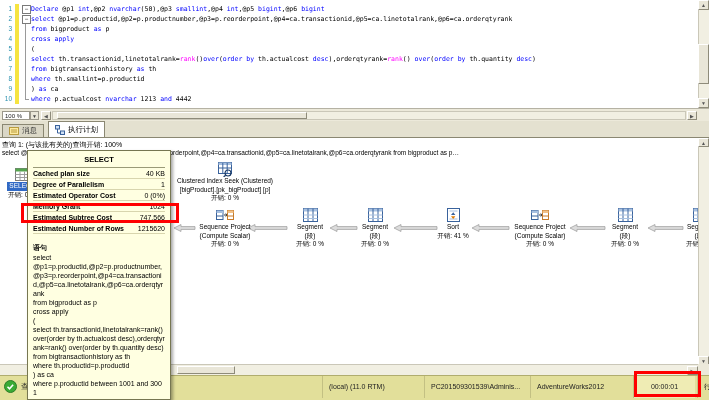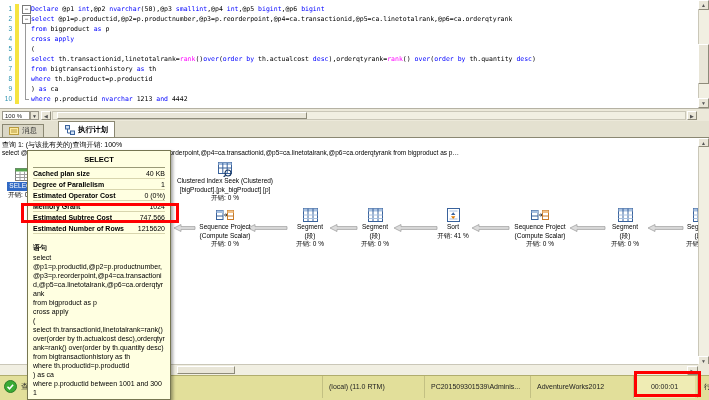--- a/index.html
+++ b/index.html
@@ -80,23 +80,23 @@
 
   <div class="editor">
     <div id="code-lines">
         <div class="line"><span class="lno">1</span><span class="chg"></span><span class="fold m"></span><span class="code"><span class="k">Declare </span><span class="p">@p1 </span><span class="k">int</span><span class="p">,@p2 </span><span class="k">nvarchar</span><span class="p">(50),@p3 </span><span class="k">smallint</span><span class="p">,@p4 </span><span class="k">int</span><span class="p">,@p5 </span><span class="k">bigint</span><span class="p">,@p6 </span><span class="k">bigint</span></span></div>
         <div class="line"><span class="lno">2</span><span class="chg"></span><span class="fold m"></span><span class="code"><span class="k">select </span><span class="p">@p1=p.productid,@p2=p.productnumber,@p3=p.reorderpoint,@p4=ca.transactionid,@p5=ca.linetotalrank,@p6=ca.orderqtyrank</span></span></div>
         <div class="line"><span class="lno">3</span><span class="chg"></span><span class="fold l"></span><span class="code"><span class="k">from </span><span class="p">bigproduct </span><span class="k">as </span><span class="p">p</span></span></div>
         <div class="line"><span class="lno">4</span><span class="chg"></span><span class="fold l"></span><span class="code"><span class="k">cross apply</span></span></div>
         <div class="line"><span class="lno">5</span><span class="chg"></span><span class="fold l"></span><span class="code"><span class="p">(</span></span></div>
         <div class="line"><span class="lno">6</span><span class="chg"></span><span class="fold l"></span><span class="code"><span class="k">select </span><span class="p">th.transactionid,linetotalrank=</span><span class="f">rank</span><span class="p">()</span><span class="k">over</span><span class="p">(</span><span class="k">order by </span><span class="p">th.actualcost </span><span class="k">desc</span><span class="p">),orderqtyrank=</span><span class="f">rank</span><span class="p">() </span><span class="k">over</span><span class="p">(</span><span class="k">order by </span><span class="p">th.quantity </span><span class="k">desc</span><span class="p">)</span></span></div>
         <div class="line"><span class="lno">7</span><span class="chg"></span><span class="fold l"></span><span class="code"><span class="k">from </span><span class="p">bigtransactionhistory </span><span class="k">as </span><span class="p">th</span></span></div>
-        <div class="line"><span class="lno">8</span><span class="chg"></span><span class="fold l"></span><span class="code"><span class="k">where </span><span class="p">th.bigProduct=p.productid</span></span></div>
+        <div class="line"><span class="lno">8</span><span class="chg"></span><span class="fold l"></span><span class="code"><span class="k">where </span><span class="p">th.smallint=p.productid</span></span></div>
         <div class="line"><span class="lno">9</span><span class="chg"></span><span class="fold l"></span><span class="code"><span class="p">) </span><span class="k">as </span><span class="p">ca</span></span></div>
-        <div class="line"><span class="lno">10</span><span class="chg"></span><span class="fold e"></span><span class="code"><span class="k">where </span><span class="p">p.productid </span><span class="k">nvarchar </span><span class="n">1213 </span><span class="k">and </span><span class="n">4442</span></span></div>
+        <div class="line"><span class="lno">10</span><span class="chg"></span><span class="fold e"></span><span class="code"><span class="k">where </span><span class="p">p.actualcost </span><span class="k">nvarchar </span><span class="n">1213 </span><span class="k">and </span><span class="n">4442</span></span></div>
       </div>
     <div class="vscroll">
       <div class="sb-btn" style="top:0;right:0;">▲</div>
       <div class="sb-thumb" style="top:44px;right:0;width:11px;height:40px;"></div>
       <div class="sb-btn" style="bottom:0;right:0;">▼</div>
     </div>
   </div>
 
   <div class="hsplit">
     <div class="zoombox">100 %</div>
@@ -109,21 +109,21 @@
   </div>
 
   <div class="tabs">
     <div class="tab" style="left:2px;">
       <svg width="10" height="10">
           <rect x="0.5" y="1.5" width="9" height="7" fill="#fdeaa0" stroke="#b89b3f"></rect>
           <path d="M2 4h6M2 6h6" stroke="#b89b3f"></path>
         </svg>
       <span>消息</span>
     </div>
-    <div class="tab active" style="left:58px;font-weight:bold;">
+    <div class="tab active" style="left:48px;">
       <svg width="10" height="10">
           <rect x="0.5" y="0.5" width="4" height="3.5" fill="#cfe0f4" stroke="#39629c"></rect>
           <rect x="5.5" y="6" width="4" height="3.5" fill="#cfe0f4" stroke="#39629c"></rect>
           <path d="M2.5 4v4h3" stroke="#39629c" fill="none"></path>
         </svg>
       <span>执行计划</span>
     </div>
   </div>
 
   <div class="plan">

